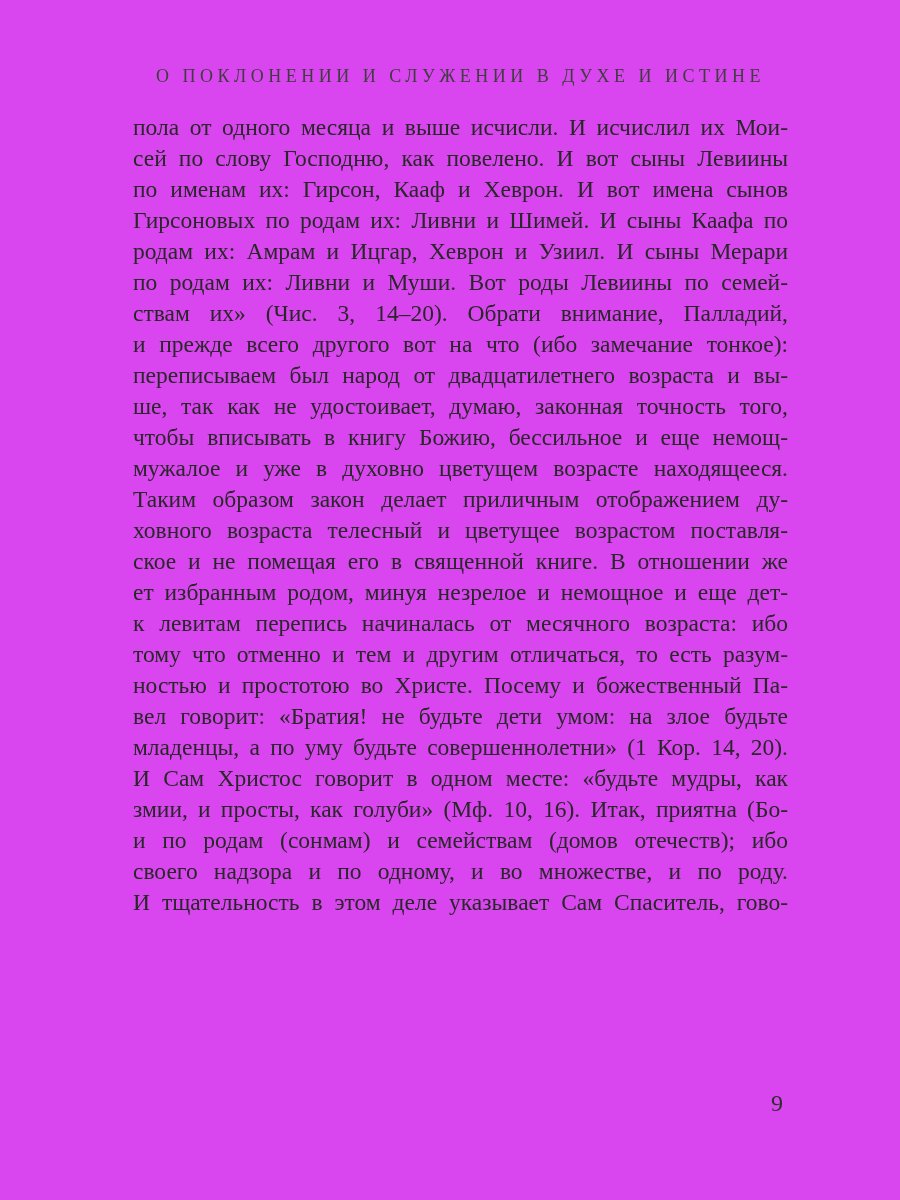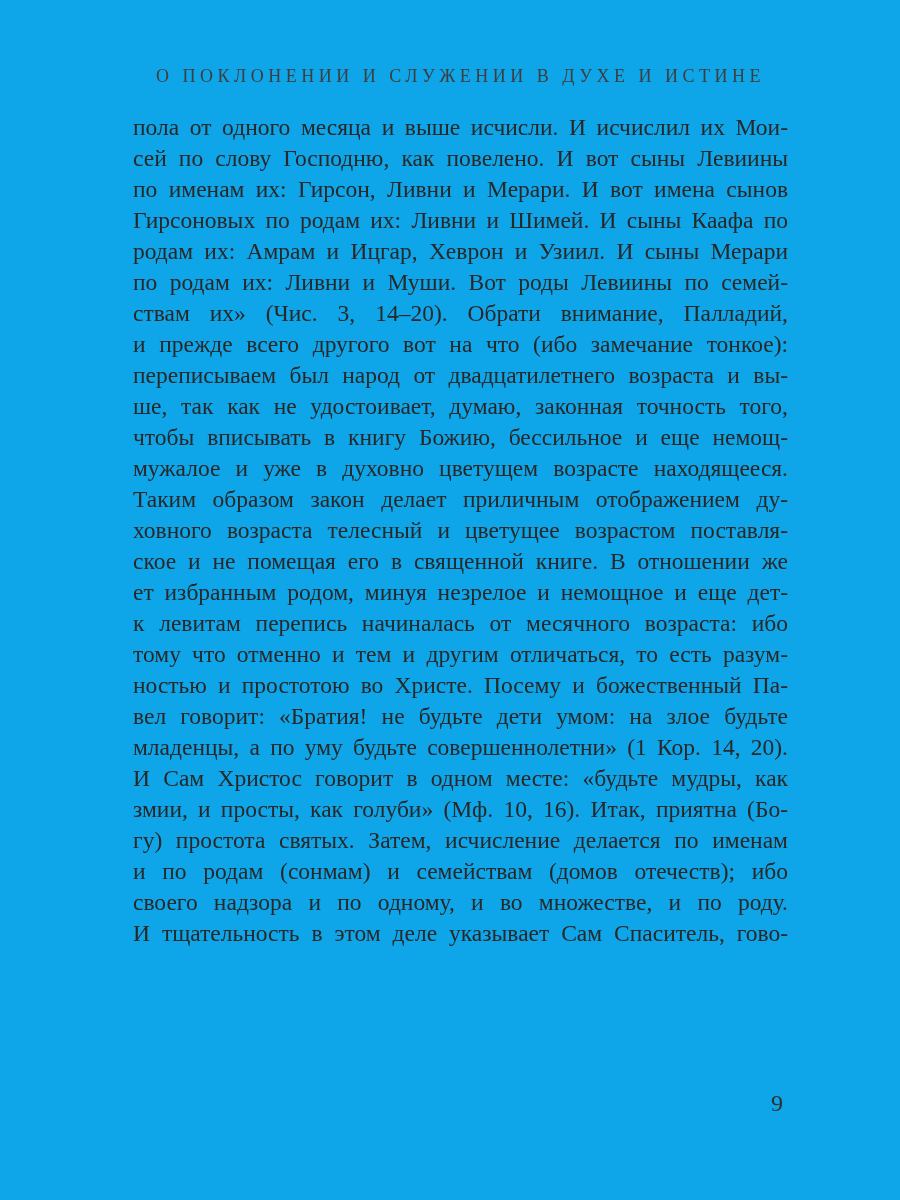--- a/index.html
+++ b/index.html
@@ -12,21 +12,21 @@
     background: #fdfdfd;
     position: relative;
     overflow: hidden;
     font-family: "Liberation Serif", "DejaVu Serif", serif;
   }
   .book-page {
     position: absolute;
     left: 0; top: 0;
     width: 900px;
     height: 1200px;
-    background: #0ea5e9;
+    background: #d946ef;
   }
   .running-header {
     position: absolute;
     left: 133px;
     top: 66px;
     width: 655px;
     text-align: center;
     font-size: 18px;
     letter-spacing: 4.5px;
     color: #3e3e3e;
@@ -62,42 +62,41 @@
 </head>
 <body>
 
 <div class="book-page">
 
   <div class="running-header">О ПОКЛОНЕНИИ И СЛУЖЕНИИ В ДУХЕ И ИСТИНЕ</div>
 
   <div class="text-column">
       <div class="text-line">пола от одного месяца и выше исчисли. И исчислил их Мои-</div>
       <div class="text-line">сей по слову Господню, как повелено. И вот сыны Левиины</div>
-      <div class="text-line">по именам их: Гирсон, Ливни и Мерари. И вот имена сынов</div>
+      <div class="text-line">по именам их: Гирсон, Кааф и Хеврон. И вот имена сынов</div>
       <div class="text-line">Гирсоновых по родам их: Ливни и Шимей. И сыны Каафа по</div>
       <div class="text-line">родам их: Амрам и Ицгар, Хеврон и Узиил. И сыны Мерари</div>
       <div class="text-line">по родам их: Ливни и Муши. Вот роды Левиины по семей-</div>
       <div class="text-line">ствам их» (Чис. 3, 14–20). Обрати внимание, Палладий,</div>
       <div class="text-line">и прежде всего другого вот на что (ибо замечание тонкое):</div>
       <div class="text-line">переписываем был народ от двадцатилетнего возраста и вы-</div>
       <div class="text-line">ше, так как не удостоивает, думаю, законная точность того,</div>
       <div class="text-line">чтобы вписывать в книгу Божию, бессильное и еще немощ-</div>
       <div class="text-line">мужалое и уже в духовно цветущем возрасте находящееся.</div>
       <div class="text-line">Таким образом закон делает приличным отображением ду-</div>
       <div class="text-line">ховного возраста телесный и цветущее возрастом поставля-</div>
       <div class="text-line">ское и не помещая его в священной книге. В отношении же</div>
       <div class="text-line">ет избранным родом, минуя незрелое и немощное и еще дет-</div>
       <div class="text-line">к левитам перепись начиналась от месячного возраста: ибо</div>
       <div class="text-line">тому что отменно и тем и другим отличаться, то есть разум-</div>
       <div class="text-line">ностью и простотою во Христе. Посему и божественный Па-</div>
       <div class="text-line">вел говорит: «Братия! не будьте дети умом: на злое будьте</div>
       <div class="text-line">младенцы, а по уму будьте совершеннолетни» (1 Кор. 14, 20).</div>
       <div class="text-line">И Сам Христос говорит в одном месте: «будьте мудры, как</div>
       <div class="text-line">змии, и просты, как голуби» (Мф. 10, 16). Итак, приятна (Бо-</div>
-      <div class="text-line">гу) простота святых. Затем, исчисление делается по именам</div>
       <div class="text-line">и по родам (сонмам) и семействам (домов отечеств); ибо</div>
       <div class="text-line">своего надзора и по одному, и во множестве, и по роду.</div>
       <div class="text-line">И тщательность в этом деле указывает Сам Спаситель, гово-</div>
     </div>
 
   <div class="page-number">9</div>
 
 </div>
 
 </body></html>

